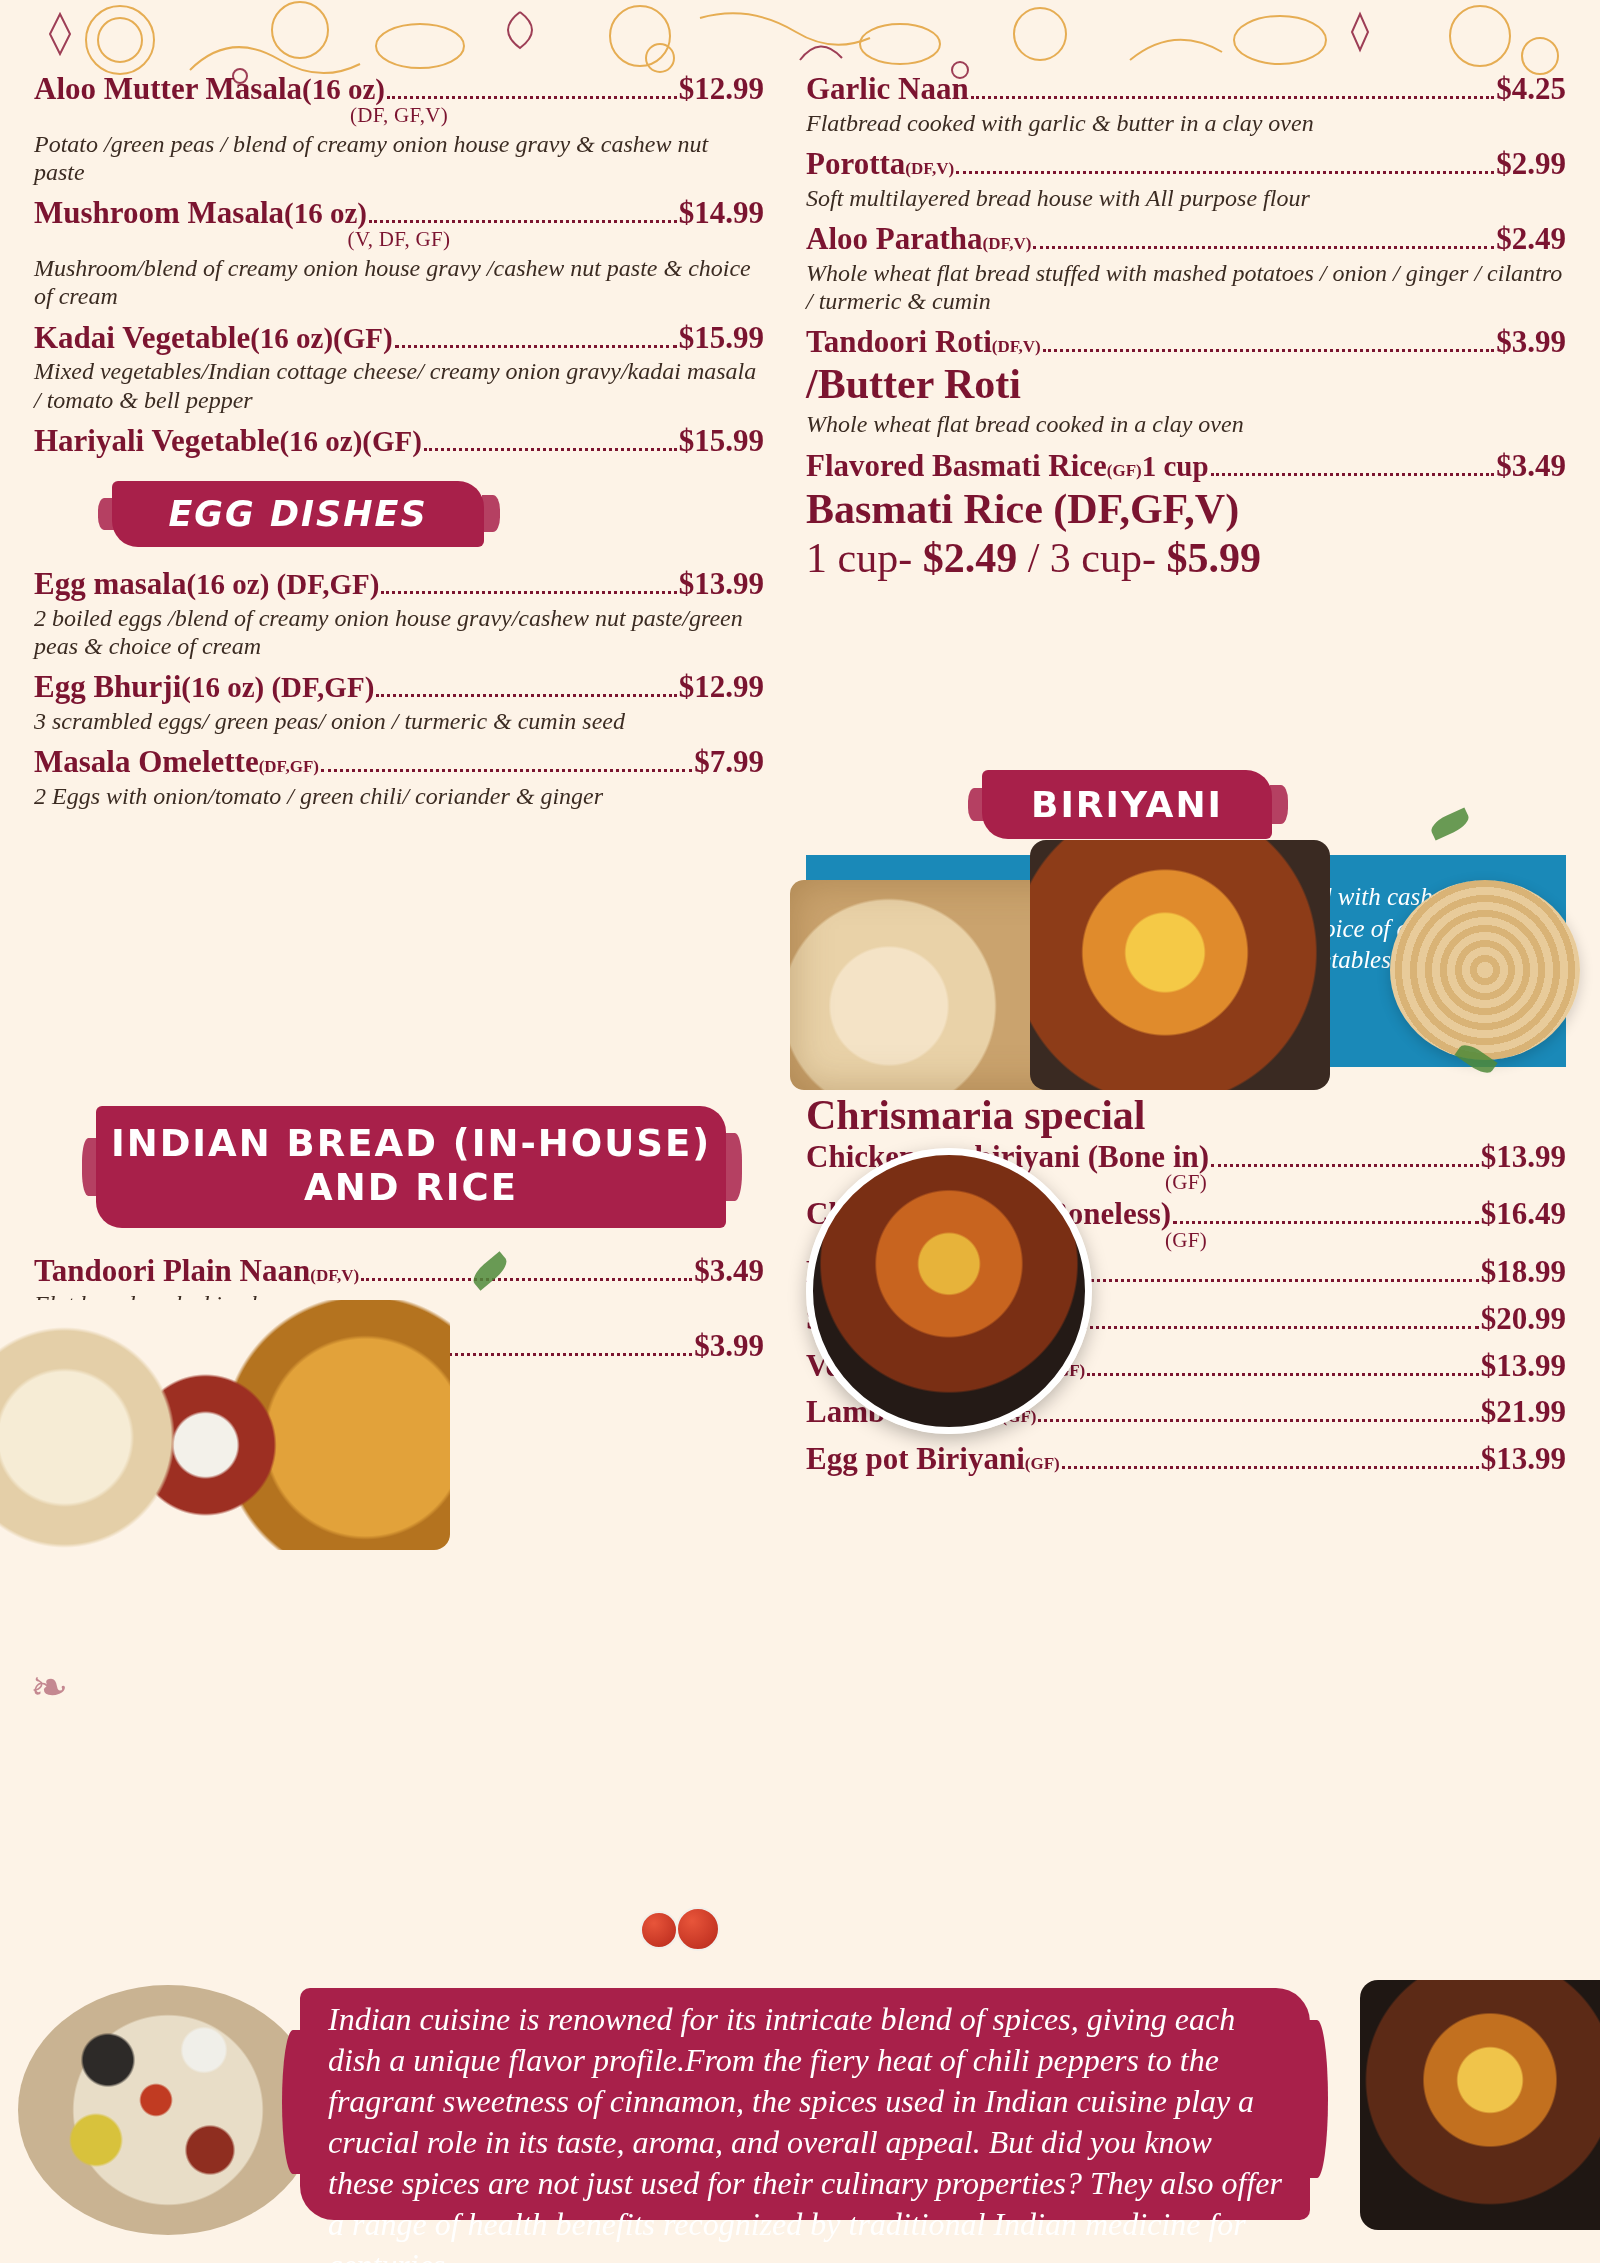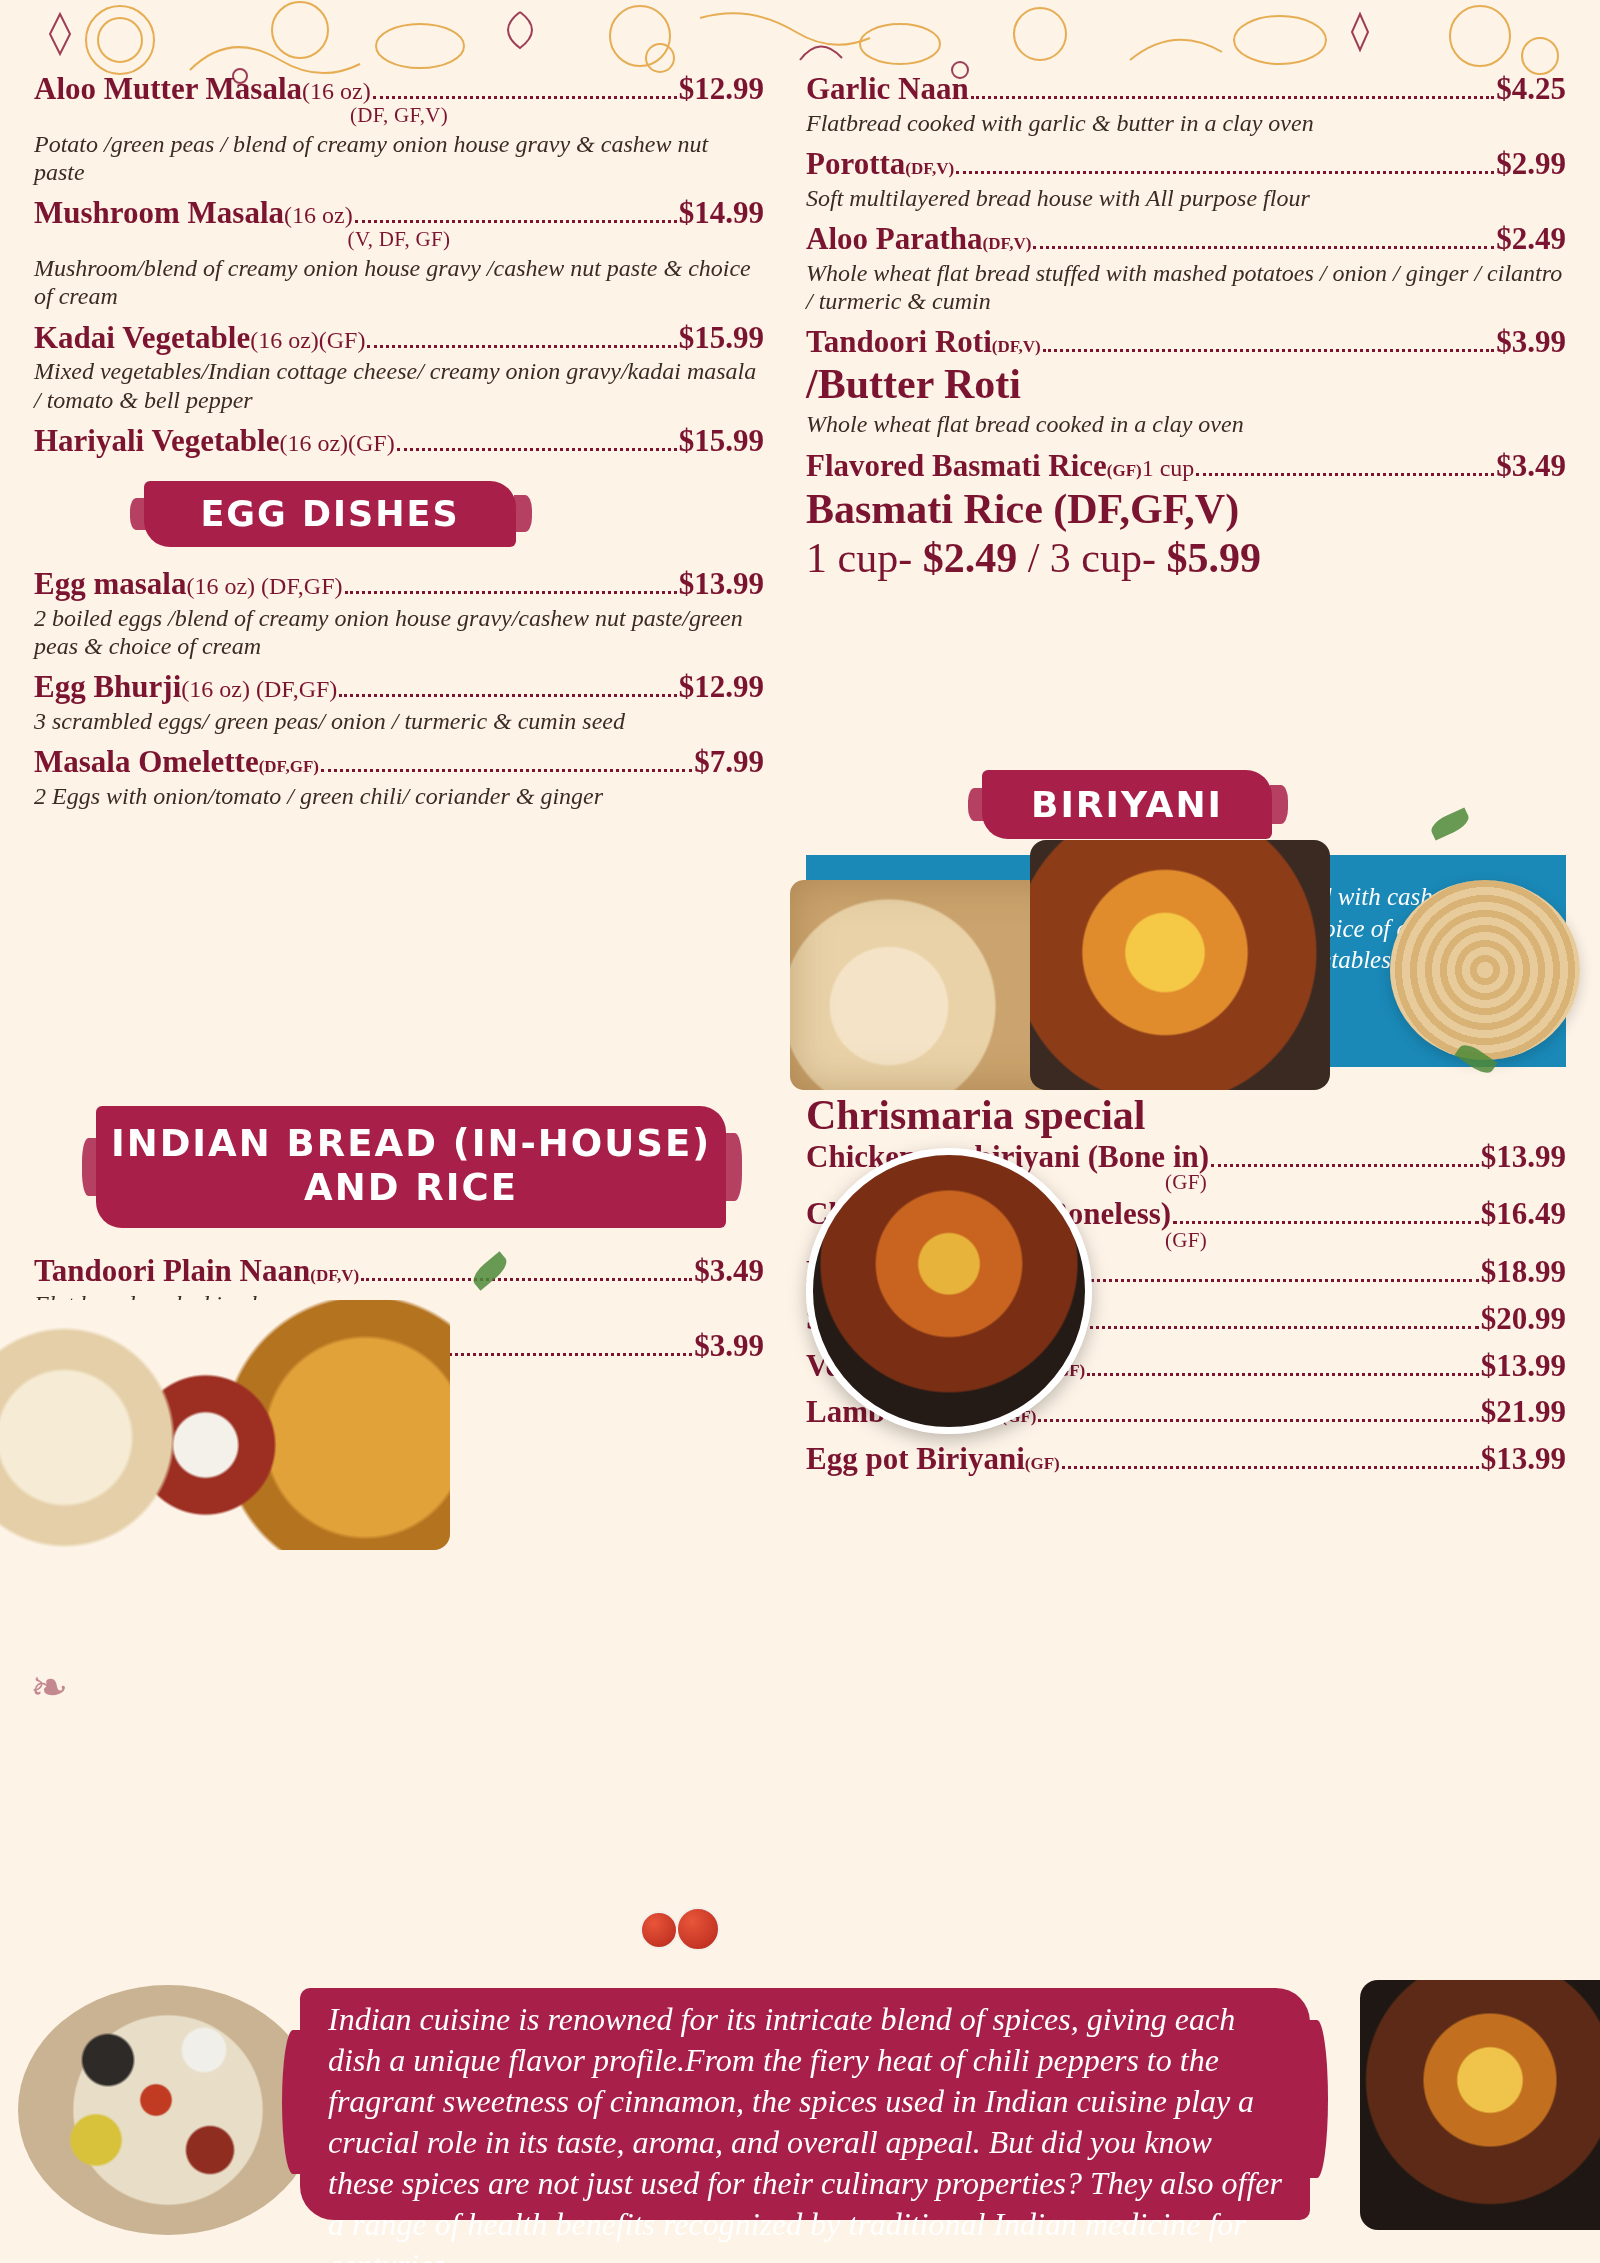--- a/index.html
+++ b/index.html
@@ -49,22 +49,22 @@
     line-height: 1.12;
     white-space: nowrap;
   }
   .item-name { flex: 0 0 auto; }
   .qual {
     font-size: 17px;
     font-weight: bold;
     letter-spacing: 0px;
   }
   .qual-light {
-    font-size: 24px;
-    font-weight: normal;
+    font-size: 29px;
+    font-weight: bold;
   }
   .dots {
     flex: 1 1 auto;
     border-bottom: 3px dotted #7b1430;
     margin: 0 2px 7px 2px;
     min-width: 6px;
     height: 1px;
   }
   .price { flex: 0 0 auto; font-weight: bold; font-size: 31px; }
   .sub-center {
@@ -117,23 +117,24 @@
     content: "";
     position: absolute;
     left: -14px; top: 26%;
     width: 16px; height: 48%;
     background: #a8204a;
     border-radius: 40% 0 0 40%;
     opacity: .85;
   }
   .ribbon-egg {
     width: 352px;
-    margin: 22px auto 20px 110px;
+    margin: 22px auto 20px 78px;
     font-size: 35px;
     padding: 13px 10px;
+    font-style: italic;
   }
   .ribbon-bread {
     width: 610px;
     margin: 26px auto 26px 62px;
     font-size: 37px;
     padding: 16px 10px 18px 10px;
     line-height: 1.18;
   }
   .ribbon-biriyani {
     width: 270px;

